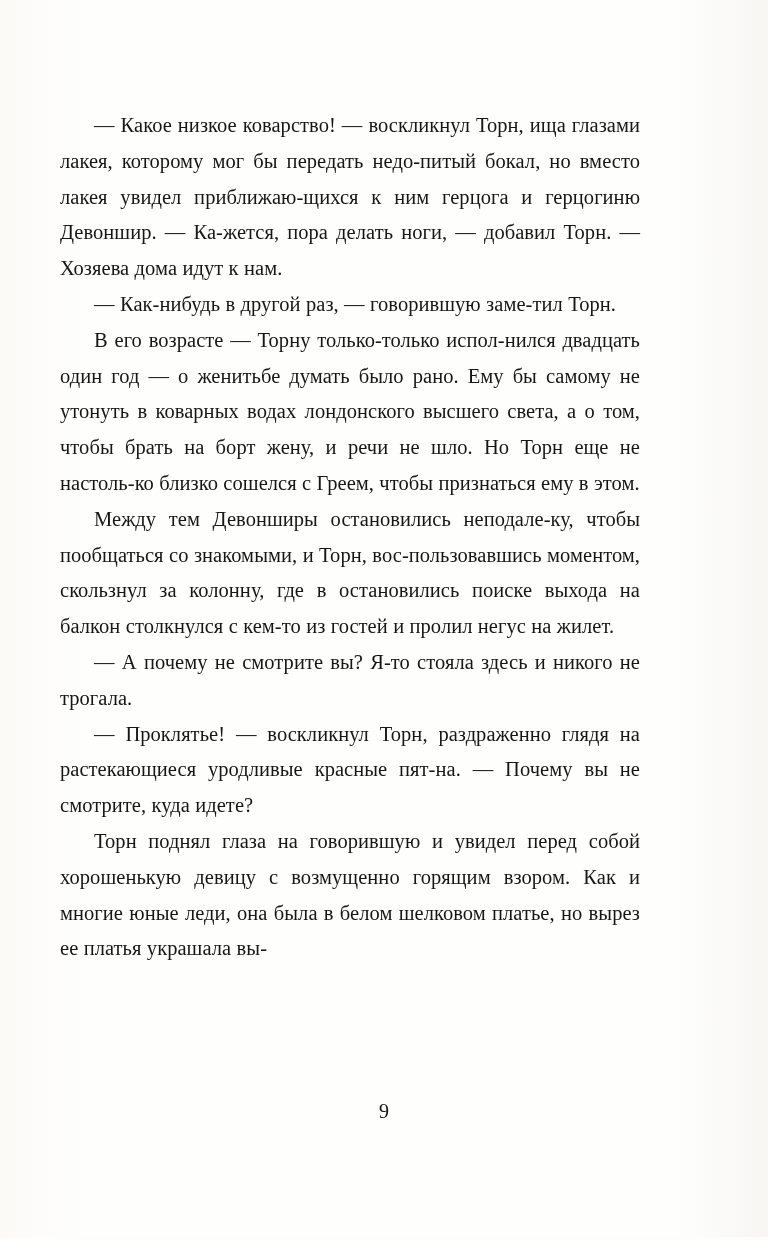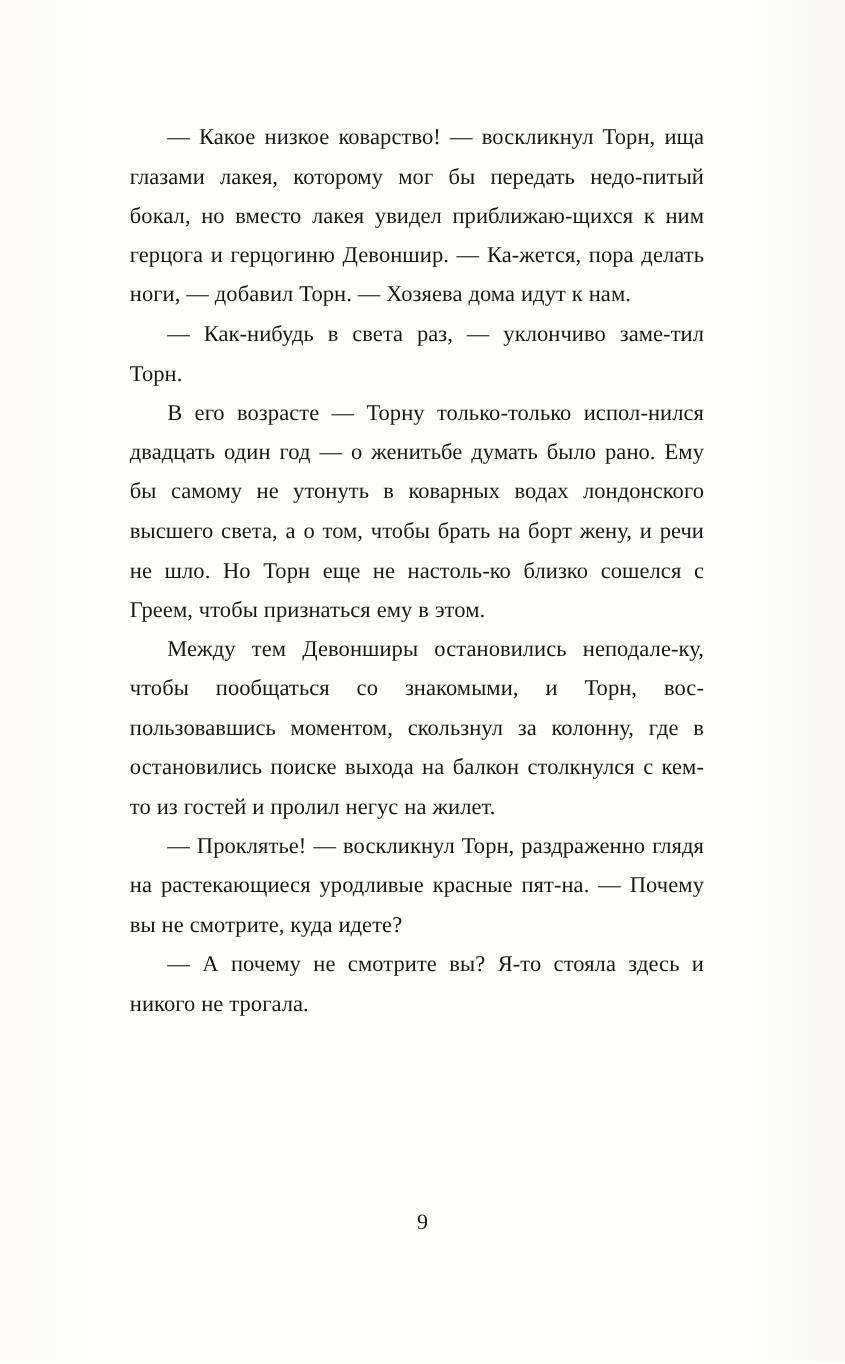--- a/index.html
+++ b/index.html
@@ -12,21 +12,21 @@
     background: #fdfdfb;
     font-family: "Liberation Serif", serif;
     color: #1a1a1a;
     overflow: hidden;
   }
   .page {
     position: relative;
     width: 768px;
     height: 1237px;
     box-sizing: border-box;
-    padding: 108px 128px 0 118px;
+    padding: 108px 128px 0 60px;
     background: linear-gradient(to right, #fbfaf7 0%, #fefefc 12%, #fefefc 88%, #f7f6f3 100%);
   }
   .text-block {
     font-size: 20.5px;
     line-height: 35.8px;
     text-align: justify;
     text-justify: inter-word;
     letter-spacing: 0.05px;
     word-spacing: 0.2px;
     color: #161616;
@@ -45,20 +45,21 @@
     font-size: 20px;
     color: #141414;
   }
 </style>
 </head>
 <body>
 
 <div class="page">
   <div class="text-block">
     <p>— Какое низкое коварство! — воскликнул Торн, ища глазами лакея, которому мог бы передать недо-питый бокал, но вместо лакея увидел приближаю-щихся к ним герцога и герцогиню Девоншир. — Ка-жется, пора делать ноги, — добавил Торн. — Хозяева дома идут к нам.</p>
-    <p>— Как-нибудь в света раз, — уклончиво заме-тил Торн.</p>
+    <p>— Как-нибудь в другой раз, — говорившую заме-тил Торн.</p>
     <p>В его возрасте — Торну только-только испол-нился двадцать один год — о женитьбе думать было рано. Ему бы самому не утонуть в коварных водах лондонского высшего света, а о том, чтобы брать на борт жену, и речи не шло. Но Торн еще не настоль-ко близко сошелся с Греем, чтобы признаться ему в этом.</p>
     <p>Между тем Девонширы остановились неподале-ку, чтобы пообщаться со знакомыми, и Торн, вос-пользовавшись моментом, скользнул за колонну, где в остановились поиске выхода на балкон столкнулся с кем-то из гостей и пролил негус на жилет.</p>
+    <p>— А почему не смотрите вы? Я-то стояла здесь и никого не трогала.</p>
     <p>— Проклятье! — воскликнул Торн, раздраженно глядя на растекающиеся уродливые красные пят-на. — Почему вы не смотрите, куда идете?</p>
-    <p>— А почему не смотрите вы? Я-то стояла здесь и никого не трогала.</p>
+    <p>Торн поднял глаза на говорившую и увидел перед собой хорошенькую девицу с возмущенно горящим взором. Как и многие юные леди, она была в белом шелковом платье, но вырез ее платья украшала вы-</p>
   </div>
   <div class="folio">9</div>
 </div>
 
 </body></html>

